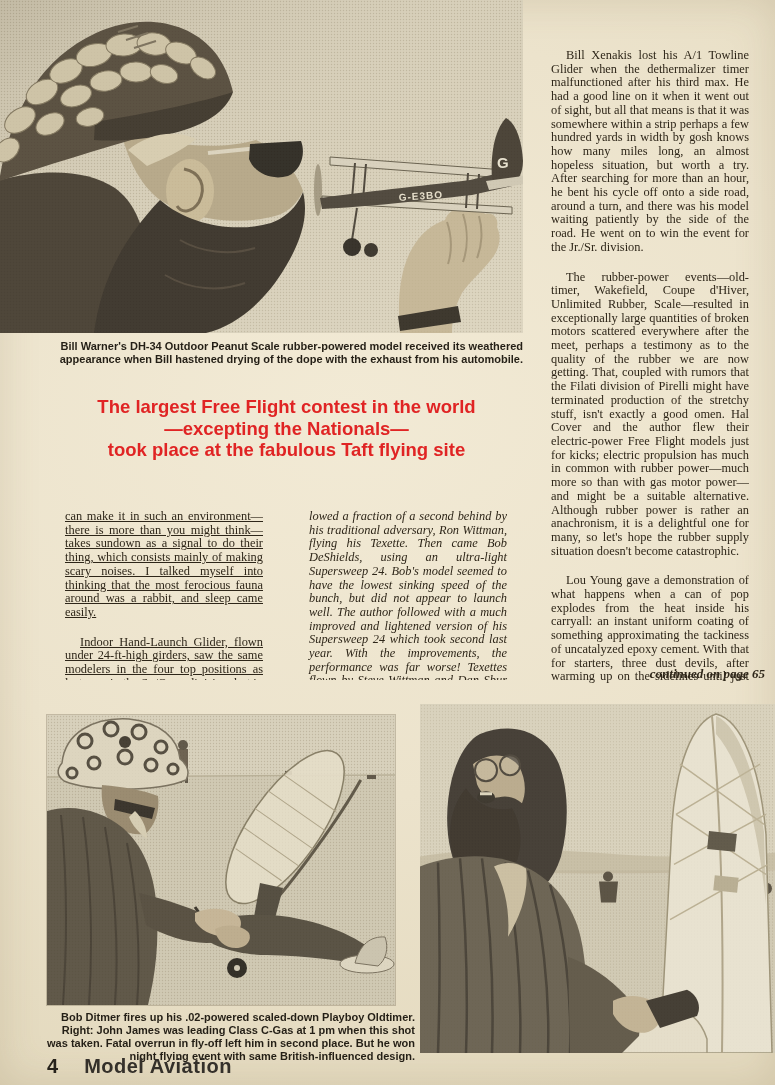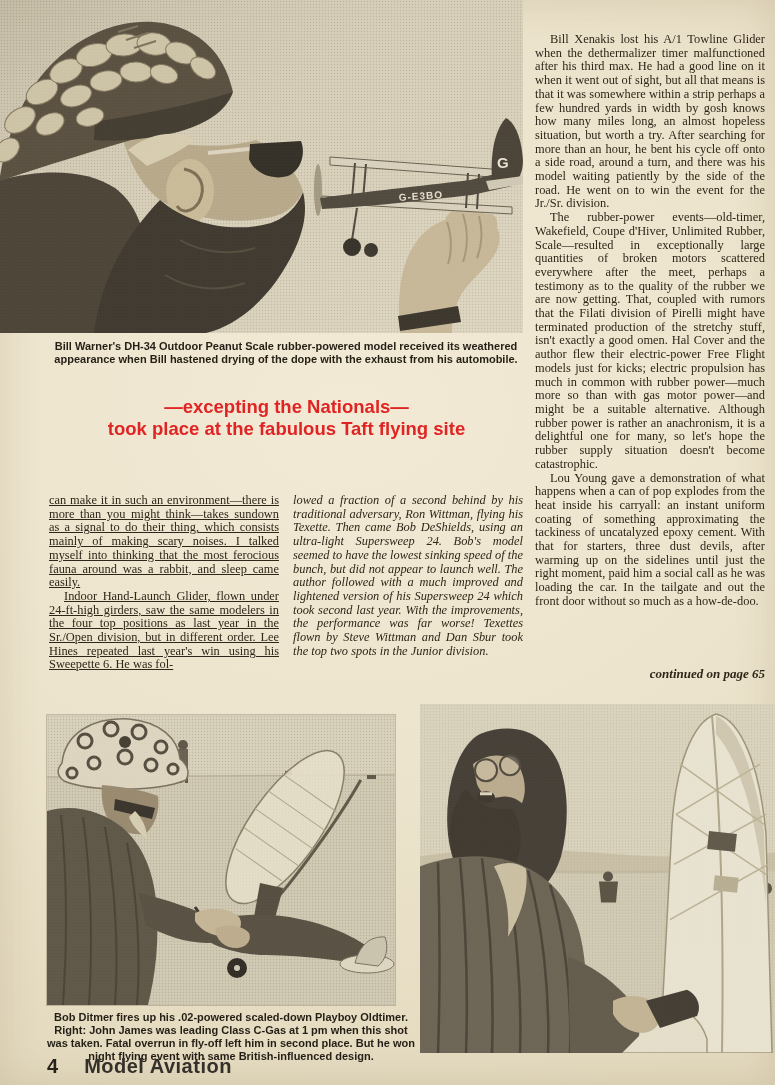--- a/index.html
+++ b/index.html
@@ -13,39 +13,39 @@
   }
   .abs{position:absolute;}
   .photo{position:absolute;overflow:hidden;box-shadow:0 0 0 1px rgba(70,58,38,0.25);}
   .photo svg{display:block;width:100%;height:100%;}
   #photo-top{left:0;top:0;width:523px;height:333px;box-shadow:none;}
   #photo-bottom-left{left:47px;top:715px;width:348px;height:290px;}
   #photo-bottom-right{left:420px;top:704px;width:355px;height:349px;box-shadow:none;}
 
   .caption{
     font-family:"Liberation Sans", sans-serif;font-weight:bold;
-    font-size:11px;line-height:13.2px;color:#241f16;text-align:center;
+    font-size:11px;line-height:13.2px;color:#241f16;text-align:right;
   }
   #caption-top{left:49px;top:340px;width:474px;}
   #caption-bottom{left:47px;top:1011px;width:368px;line-height:13px;}
 
   #headline{
     left:50px;top:396px;width:473px;text-align:center;
     font-family:"Liberation Sans", sans-serif;font-weight:bold;
     font-size:18.5px;line-height:21.5px;color:#e02424;
   }
 
   .col{
     position:absolute;width:230px;text-align:justify;
     font-size:12.4px;line-height:13.7px;color:#2e2619;overflow:hidden;
   }
   #col1{left:49px;top:494px;height:186px;text-decoration:underline;}
   #col2{left:293px;top:494px;height:186px;font-style:italic;}
   #col3{left:535px;top:33px;width:230px;height:652px;}
-  .col p{margin:0;}
+  .col p{margin:16px;}
   .col p.indent{text-indent:15px;}
   #continued{
     position:absolute;left:535px;top:666px;width:230px;text-align:right;
     font-style:italic;font-weight:bold;font-size:13px;color:#2e2619;
   }
 
   #footer{
     left:47px;top:1055px;width:360px;display:flex;align-items:baseline;
     font-family:"Liberation Sans", sans-serif;color:#26221b;
   }
@@ -129,20 +129,21 @@
         <circle cx="352" cy="247" r="9" fill="#1c1812"></circle>
         <circle cx="371" cy="250" r="7" fill="#241f18"></circle>
       </g>
       <rect width="523" height="333" fill="url(#ht1)" opacity="0.16"></rect>
     </svg>
   </div>
 
   <div class="abs caption" id="caption-top">Bill Warner's DH-34 Outdoor Peanut Scale rubber-powered model received its weathered appearance when Bill hastened drying of the dope with the exhaust from his automobile.</div>
 
   <div class="abs" id="headline">
+    <div>The largest Free Flight contest in the world</div>
     <div>—excepting the Nationals—</div>
     <div>took place at the fabulous Taft flying site</div>
   </div>
 
   <div class="col" id="col1">
     <p>can make it in such an environment—there is more than you might think—takes sundown as a signal to do their thing, which consists mainly of making scary noises. I talked myself into thinking that the most ferocious fauna around was a rabbit, and sleep came easily.</p>
     <p class="indent">Indoor Hand-Launch Glider, flown under 24-ft-high girders, saw the same modelers in the four top positions as last year in the Sr./Open division, but in different order. Lee Hines repeated last year's win using his Sweepette 6. He was fol-</p>
   </div>
   <div class="col" id="col2">
     <p>lowed a fraction of a second behind by his traditional adversary, Ron Wittman, flying his Texette. Then came Bob DeShields, using an ultra-light Supersweep 24. Bob's model seemed to have the lowest sinking speed of the bunch, but did not appear to launch well. The author followed with a much improved and lightened version of his Supersweep 24 which took second last year. With the improvements, the performance was far worse! Texettes flown by Steve Wittman and Dan Sbur took the top two spots in the Junior division.</p>

